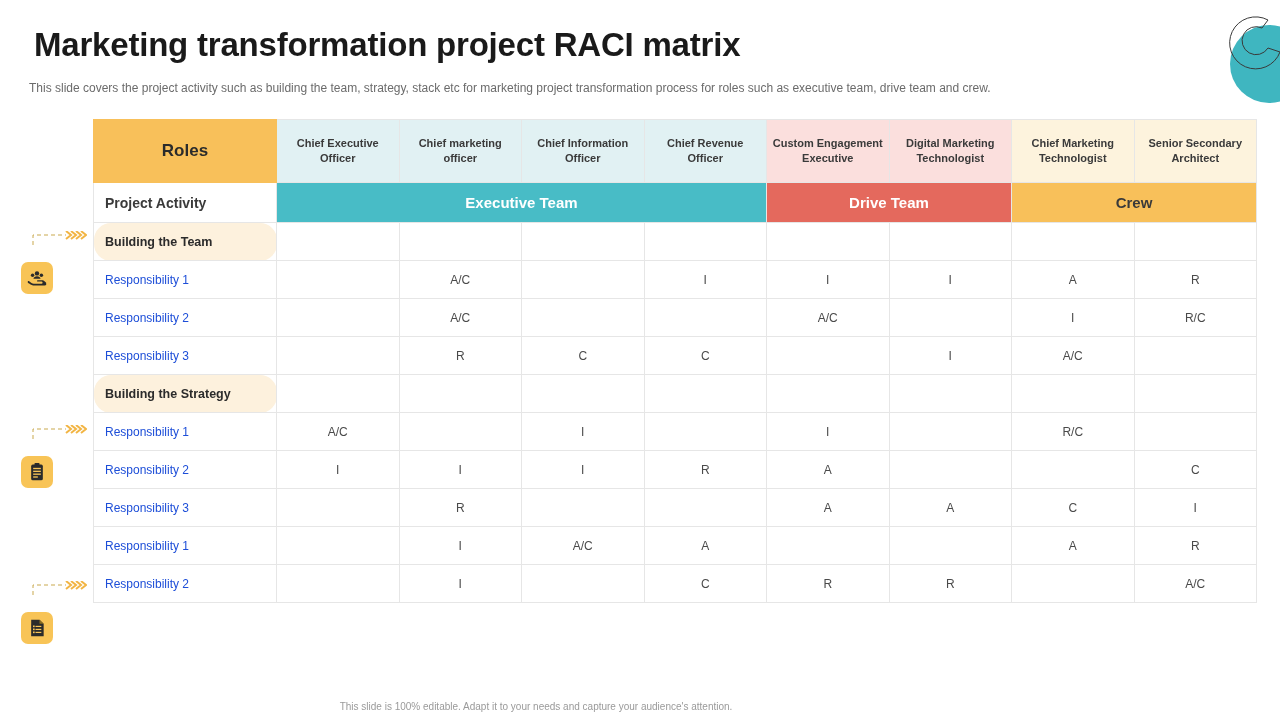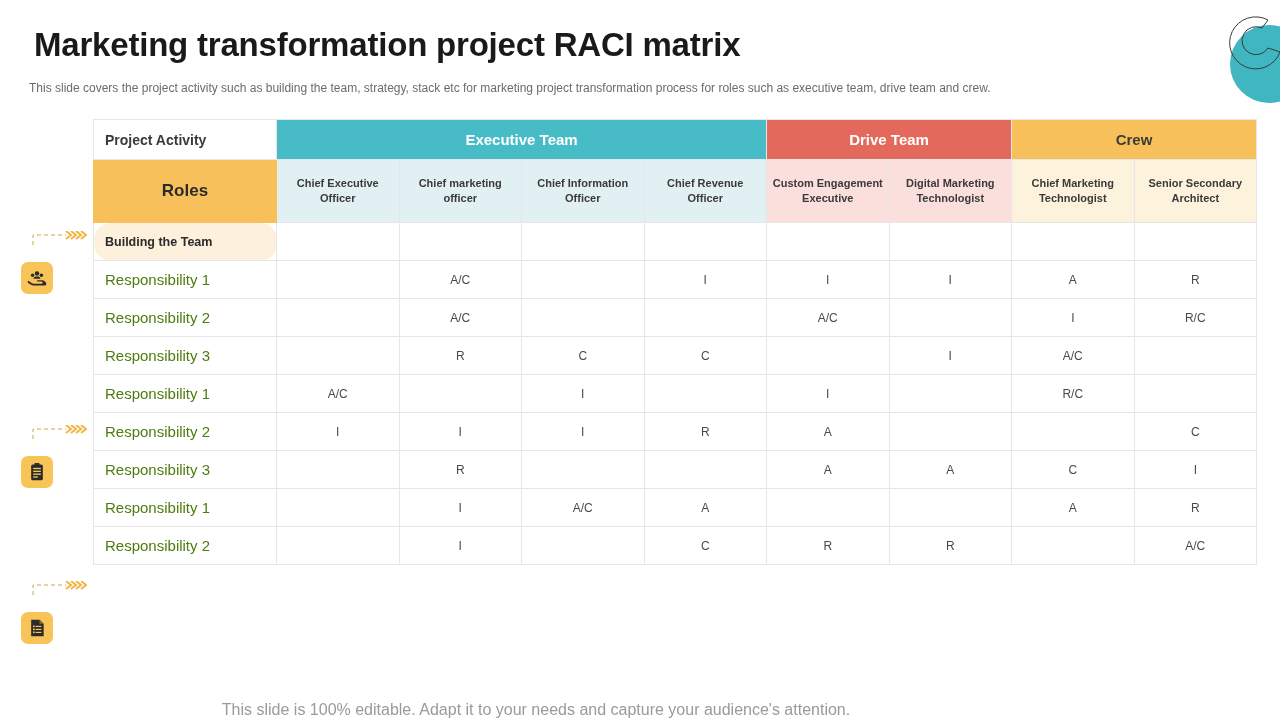--- a/index.html
+++ b/index.html
@@ -75,41 +75,41 @@
   
   .section-label {
     background: #fdf1dd; color: #2b2b2b;
     font-size: 12.5px; font-weight: bold;
     height: 38px; padding-left: 11px !important; vertical-align: middle; border-radius: 17px;
   }
   .section-blank { background: #ffffff; height: 38px; }
 
   
   .act-label {
-    font-size: 15px; color: #4d7c0f;
+    font-size: 12px; color: #1d4ed8;
     height: 38px; padding-left: 11px !important; vertical-align: middle;
   }
   .cell {
     height: 38px; text-align: center; vertical-align: middle;
     font-size: 12px; color: #4a4a4a; background: #ffffff;
   }
 
   
   .rail-item { position: absolute; }
   .icon-box {
     position: absolute; width: 32px; height: 32px;
     border-radius: 7px; background: #f8c457;
     display: flex; align-items: center; justify-content: center;
   }
   .connector { position: absolute; }
 
   
   .footer {
     position: absolute; left: 0; top: 701px; width: 1072px;
-    text-align: center; font-size: 16px; color: #9a9a9a;
+    text-align: center; font-size: 10px; color: #9a9a9a;
   }
 </style>
 </head>
 <body>
 
 <div class="slide">
 
   <div class="title">Marketing transformation project RACI matrix</div>
   <div class="subtitle">This slide covers the project activity  such as building the team, strategy, stack etc for marketing project transformation process  for roles such as executive team, drive team and crew.</div>
 
@@ -196,36 +196,36 @@
         <col class="col-r">
         <col class="col-r">
         <col class="col-r">
       <col class="col-r">
         <col class="col-r">
         <col class="col-r">
         <col class="col-r">
     </colgroup>
     <thead>
       <tr>
-        <th class="activity-head" style="text-align:left;">Project Activity</th>
-        <th class="band band-exec" colspan="4">Executive Team</th>
-        <th class="band band-drive" colspan="2">Drive Team</th>
-        <th class="band band-crew" colspan="2">Crew</th>
-      </tr>
-      <tr>
         <th class="roles-head">Roles</th>
         <th class="rolehdr g-exec">Chief Executive Officer</th>
         <th class="rolehdr g-exec">Chief marketing officer</th>
         <th class="rolehdr g-exec">Chief Information Officer</th>
         <th class="rolehdr g-exec">Chief Revenue Officer</th>
         <th class="rolehdr g-drive">Custom Engagement Executive</th>
         <th class="rolehdr g-drive">Digital Marketing Technologist</th>
         <th class="rolehdr g-crew">Chief Marketing Technologist</th>
         <th class="rolehdr g-crew">Senior Secondary Architect</th>
       </tr>
+      <tr>
+        <th class="activity-head" style="text-align:left;">Project Activity</th>
+        <th class="band band-exec" colspan="4">Executive Team</th>
+        <th class="band band-drive" colspan="2">Drive Team</th>
+        <th class="band band-crew" colspan="2">Crew</th>
+      </tr>
     </thead>
     <tbody>
         <tr>
           <td class="section-label">Building the Team</td>
           <td class="section-blank"></td>
           <td class="section-blank"></td>
           <td class="section-blank"></td>
           <td class="section-blank"></td>
           <td class="section-blank"></td>
           <td class="section-blank"></td>
@@ -259,20 +259,31 @@
           <td class="cell"></td>
           <td class="cell">R</td>
           <td class="cell">C</td>
           <td class="cell">C</td>
           <td class="cell"></td>
           <td class="cell">I</td>
           <td class="cell">A/C</td>
           <td class="cell"></td>
         </tr>
         <tr>
+          <td class="section-label">Building the Strategy</td>
+          <td class="section-blank"></td>
+          <td class="section-blank"></td>
+          <td class="section-blank"></td>
+          <td class="section-blank"></td>
+          <td class="section-blank"></td>
+          <td class="section-blank"></td>
+          <td class="section-blank"></td>
+          <td class="section-blank"></td>
+        </tr>
+        <tr>
           <td class="act-label">Responsibility 1</td>
           <td class="cell">A/C</td>
           <td class="cell"></td>
           <td class="cell">I</td>
           <td class="cell"></td>
           <td class="cell">I</td>
           <td class="cell"></td>
           <td class="cell">R/C</td>
           <td class="cell"></td>
         </tr>

